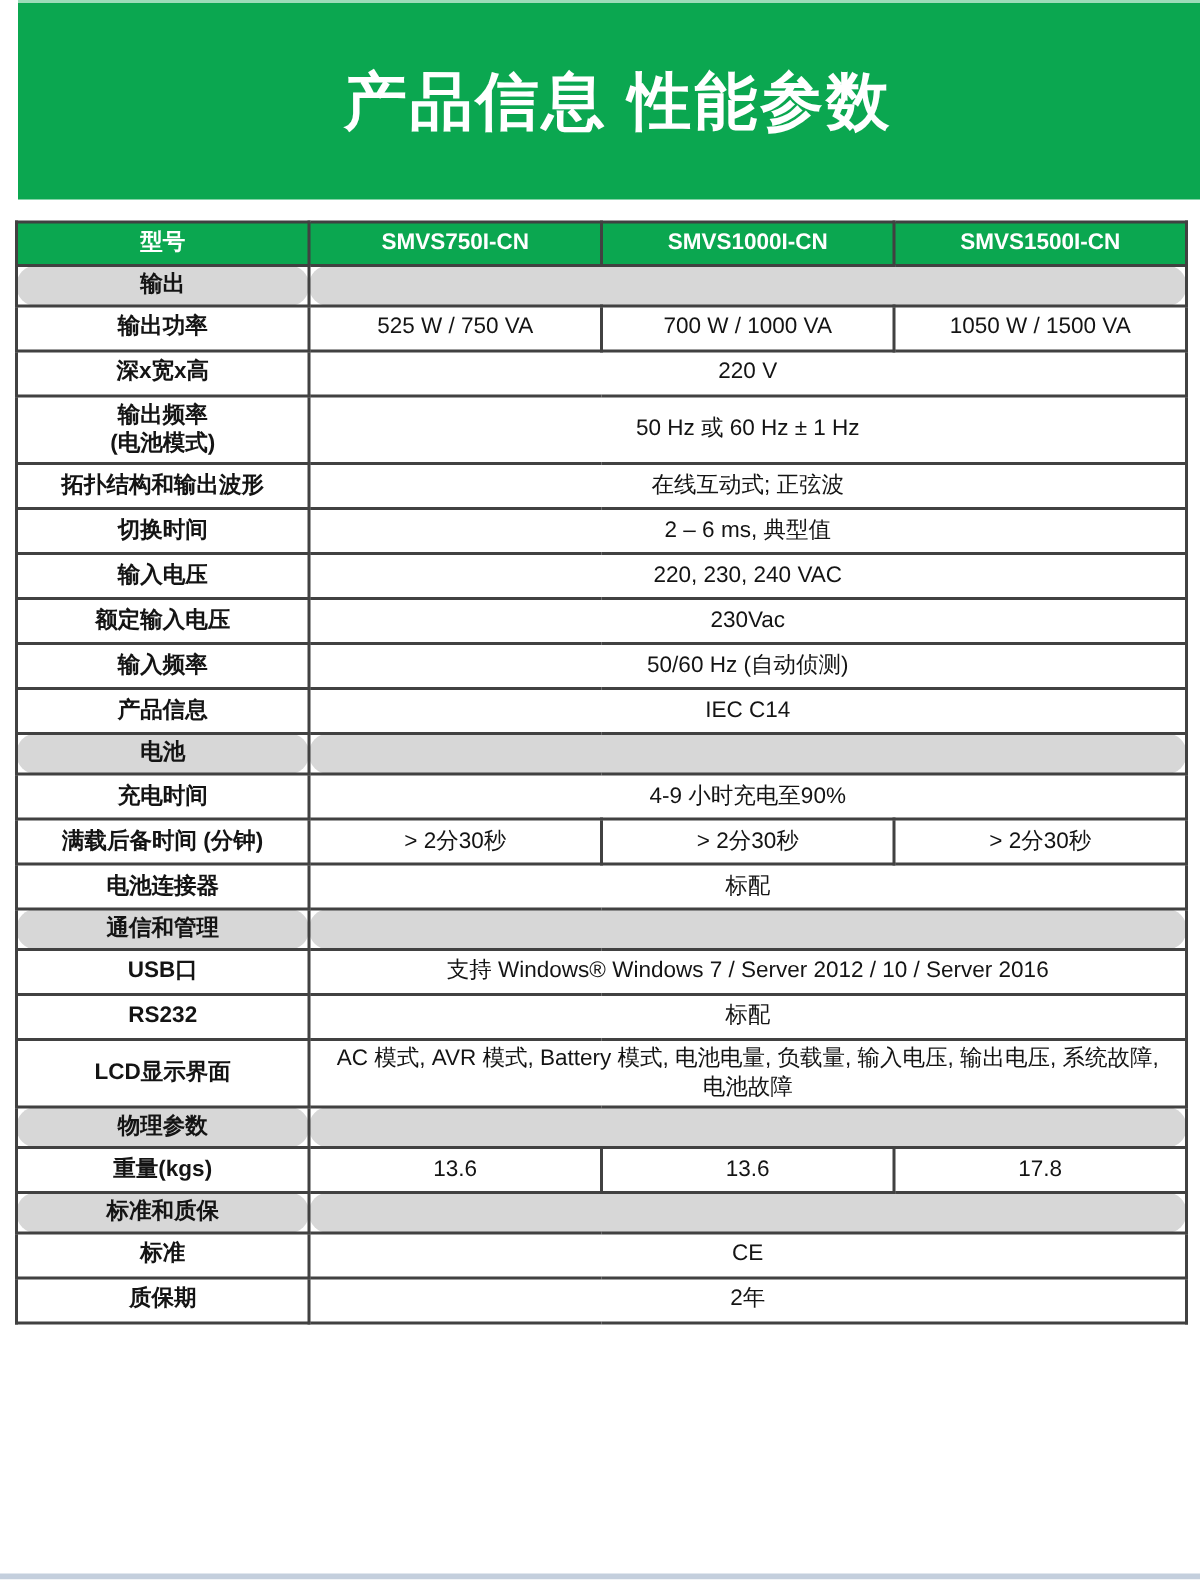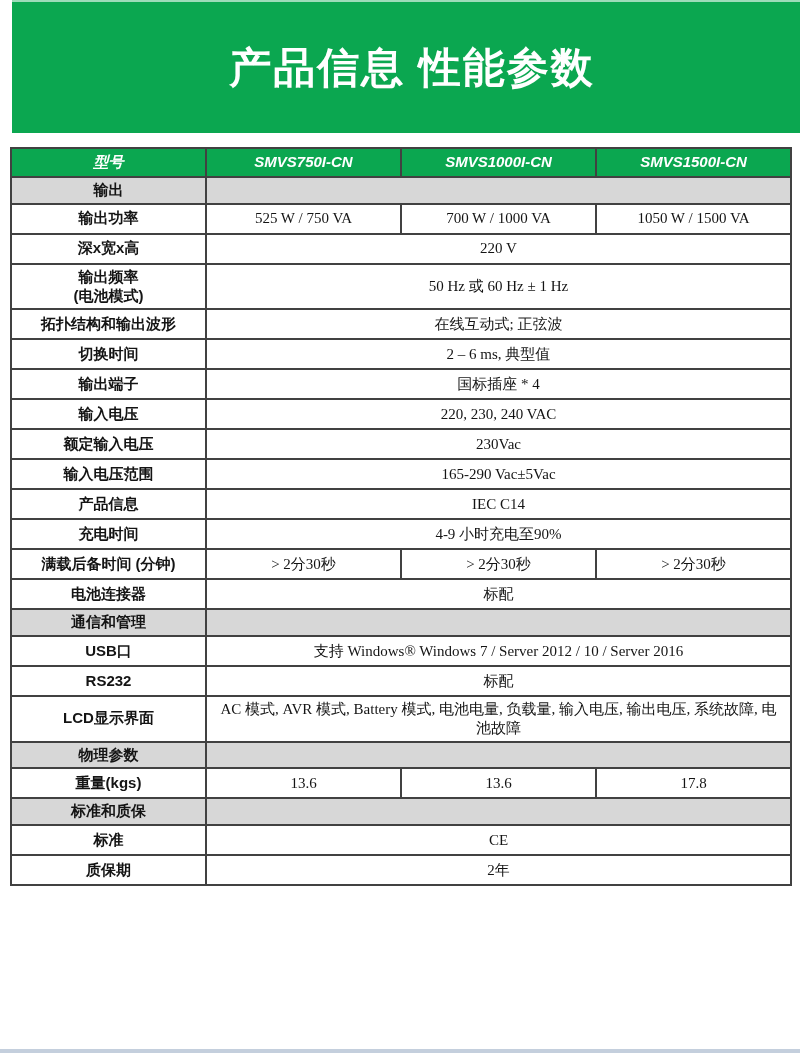--- a/index.html
+++ b/index.html
@@ -45,29 +45,29 @@
     vertical-align:middle;
     font-size:15px;
     line-height:1.25;
     padding:3px 8px;
   }
   .spec-table thead td{
     background:var(--green);
     color:#ffffff;
     font-weight:700;
     height:29px;
-    font-style:italic;
   }
   tr.section td{
     background:var(--section-bg);
     height:25px;
+    border-radius:13px;
   }
   tr.span td, tr.multi td{height:30px;}
   .label-cell{font-weight:700;}
-  td[data-name="row-value"]{font-weight:500;font-family:Liberation Serif, serif;}
+  td[data-name="row-value"]{font-weight:500;}
   .bottom-strip{
     position:absolute;left:0;bottom:0;width:800px;height:4px;
     background:var(--bottom-strip);
   }
 </style>
 </head>
 <body>
 
 <div class="banner" data-name="banner">
   <div class="banner-title" data-name="page-title">产品信息 性能参数</div>
@@ -112,38 +112,38 @@
       </tr>
       <tr class="span" data-name="table-row">
         <td class="label-cell" data-name="row-label">拓扑结构和输出波形</td>
         <td colspan="3" data-name="row-value">在线互动式; 正弦波</td>
       </tr>
       <tr class="span" data-name="table-row">
         <td class="label-cell" data-name="row-label">切换时间</td>
         <td colspan="3" data-name="row-value">2 – 6 ms, 典型值</td>
       </tr>
       <tr class="span" data-name="table-row">
-        <td class="label-cell" data-name="row-label">输出端子</td>
-        <td colspan="3" data-name="row-value">国标插座 * 4</td>
-      </tr>
-      <tr class="span" data-name="table-row">
         <td class="label-cell" data-name="row-label">输入电压</td>
         <td colspan="3" data-name="row-value">220, 230, 240 VAC</td>
       </tr>
       <tr class="span" data-name="table-row">
         <td class="label-cell" data-name="row-label">额定输入电压</td>
         <td colspan="3" data-name="row-value">230Vac</td>
       </tr>
       <tr class="span" data-name="table-row">
-        <td class="label-cell" data-name="row-label">输入电压范围</td>
-        <td colspan="3" data-name="row-value">165-290 Vac±5Vac</td>
+        <td class="label-cell" data-name="row-label">输入频率</td>
+        <td colspan="3" data-name="row-value">50/60 Hz (自动侦测)</td>
       </tr>
       <tr class="span" data-name="table-row">
         <td class="label-cell" data-name="row-label">产品信息</td>
         <td colspan="3" data-name="row-value">IEC C14</td>
+      </tr>
+      <tr class="section" data-name="section-row">
+        <td class="label-cell" data-name="section-label">电池</td>
+        <td colspan="3" data-name="section-spacer"></td>
       </tr>
       <tr class="span" data-name="table-row">
         <td class="label-cell" data-name="row-label">充电时间</td>
         <td colspan="3" data-name="row-value">4-9 小时充电至90%</td>
       </tr>
       <tr class="multi" data-name="table-row">
         <td class="label-cell" data-name="row-label">满载后备时间 (分钟)</td>
         <td data-name="row-value">&gt; 2分30秒</td>
         <td data-name="row-value">&gt; 2分30秒</td>
         <td data-name="row-value">&gt; 2分30秒</td>

